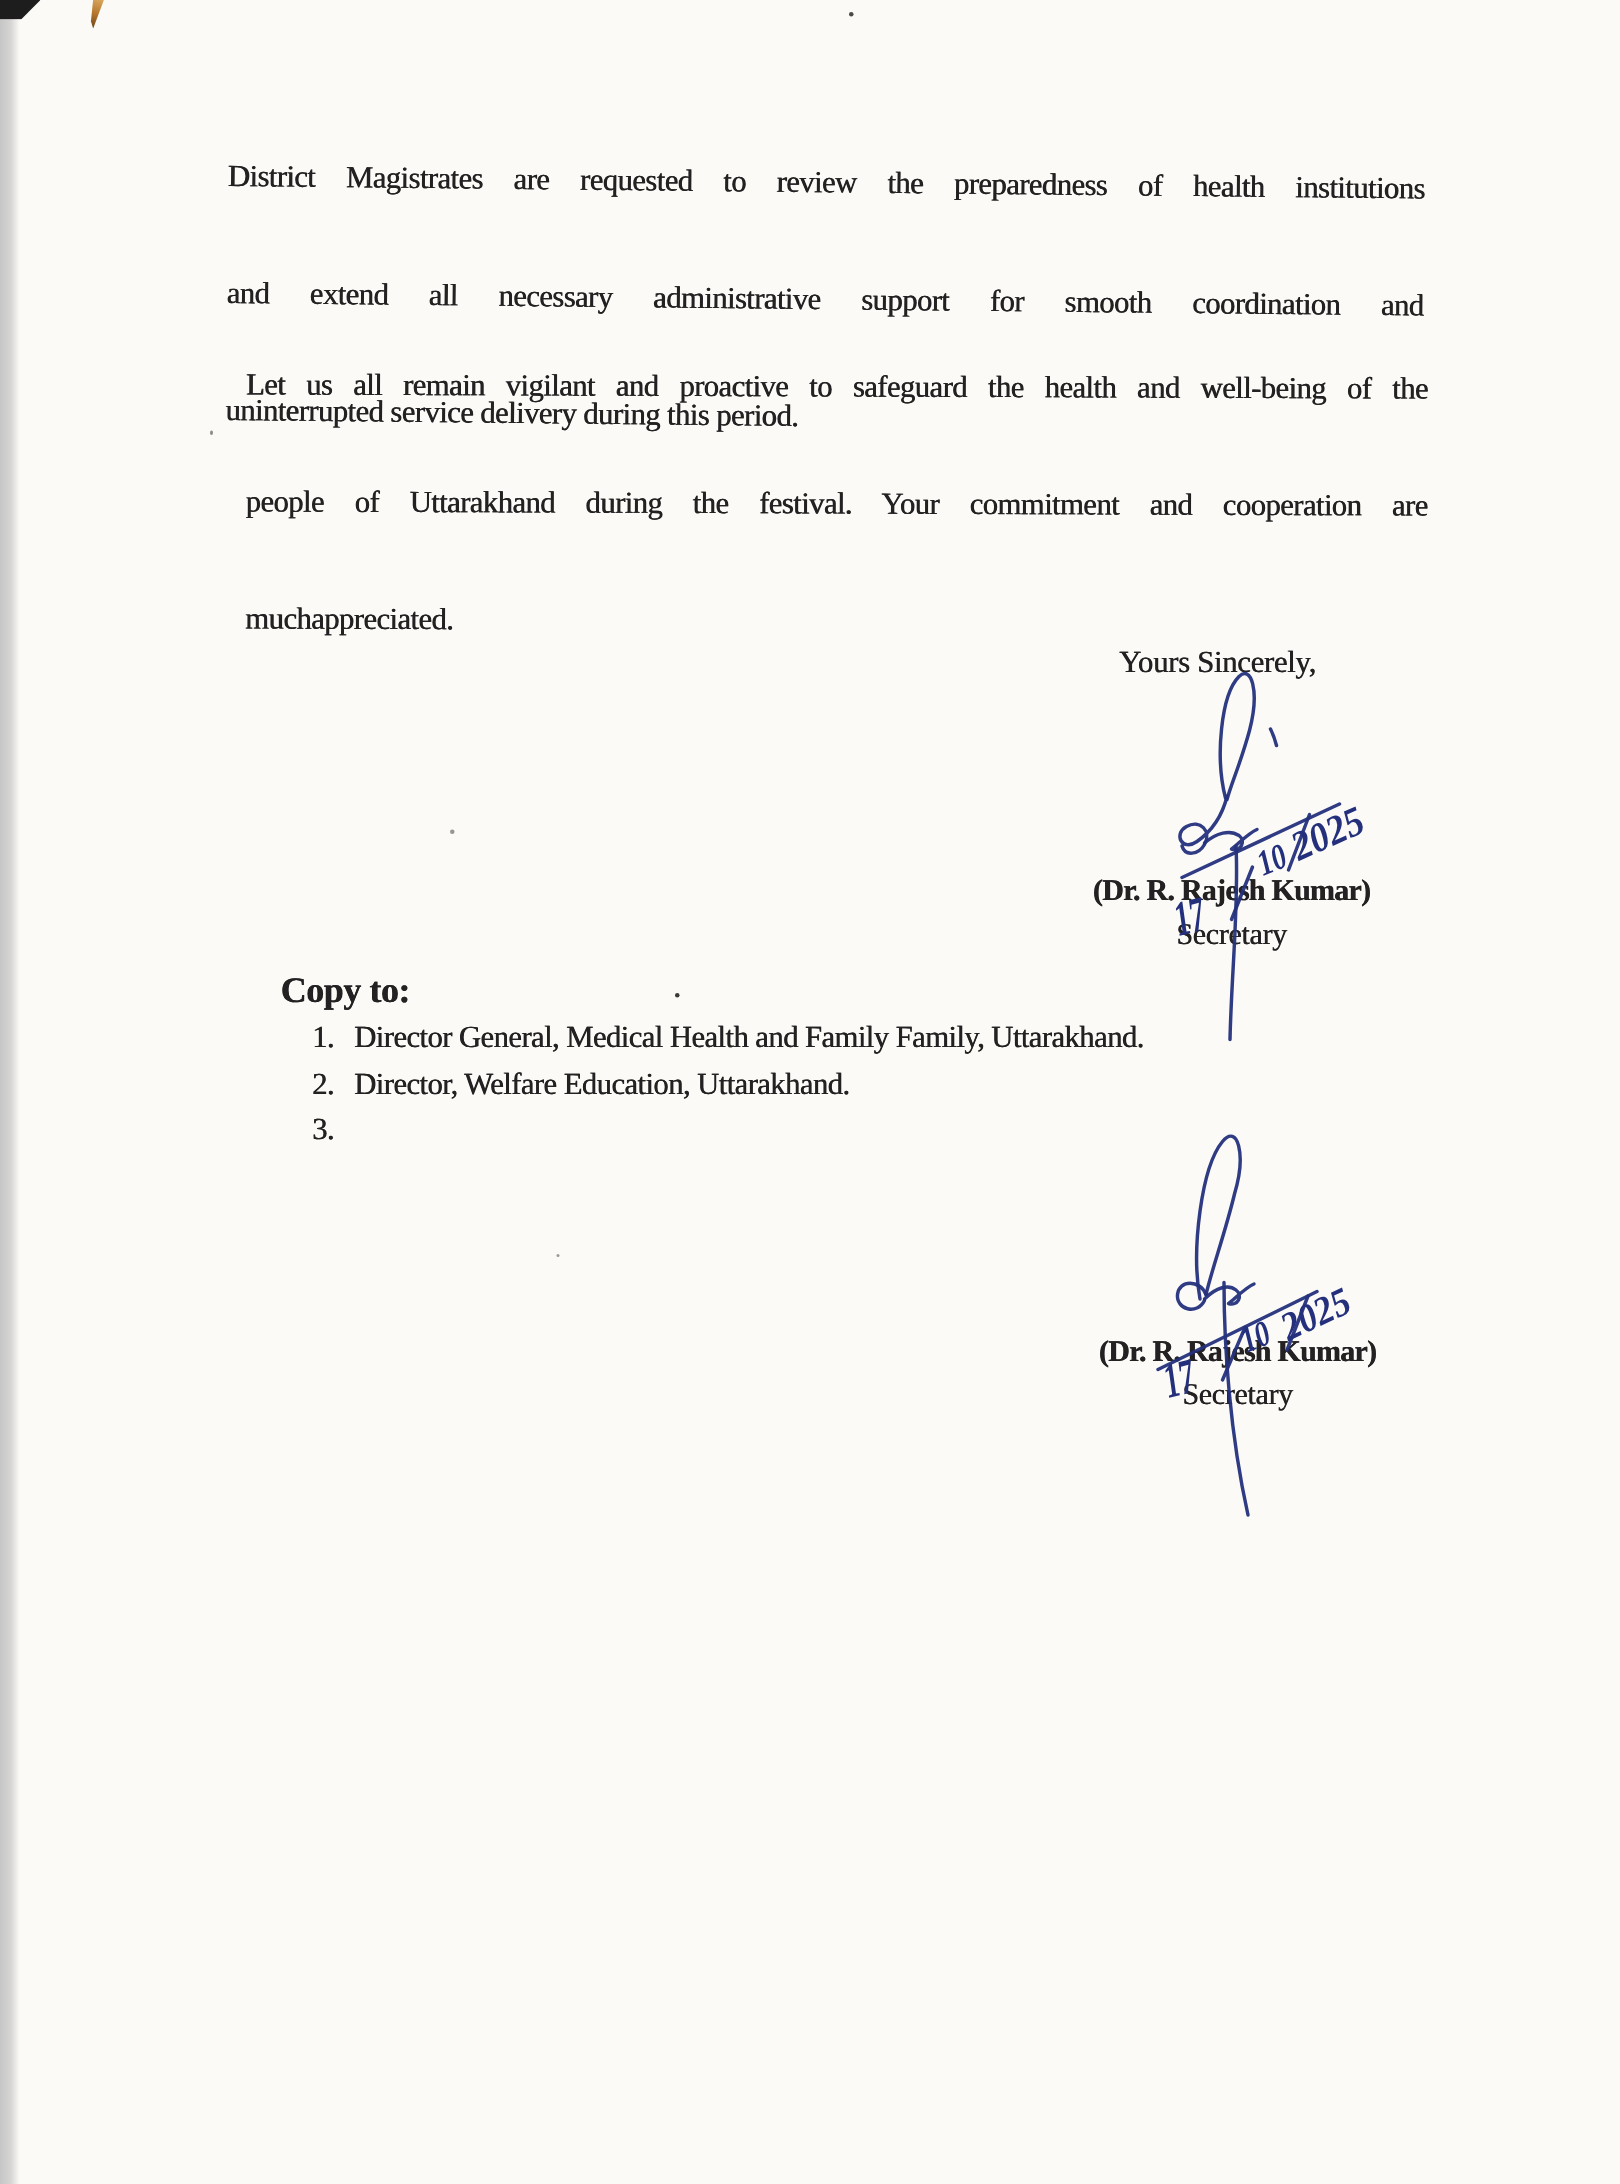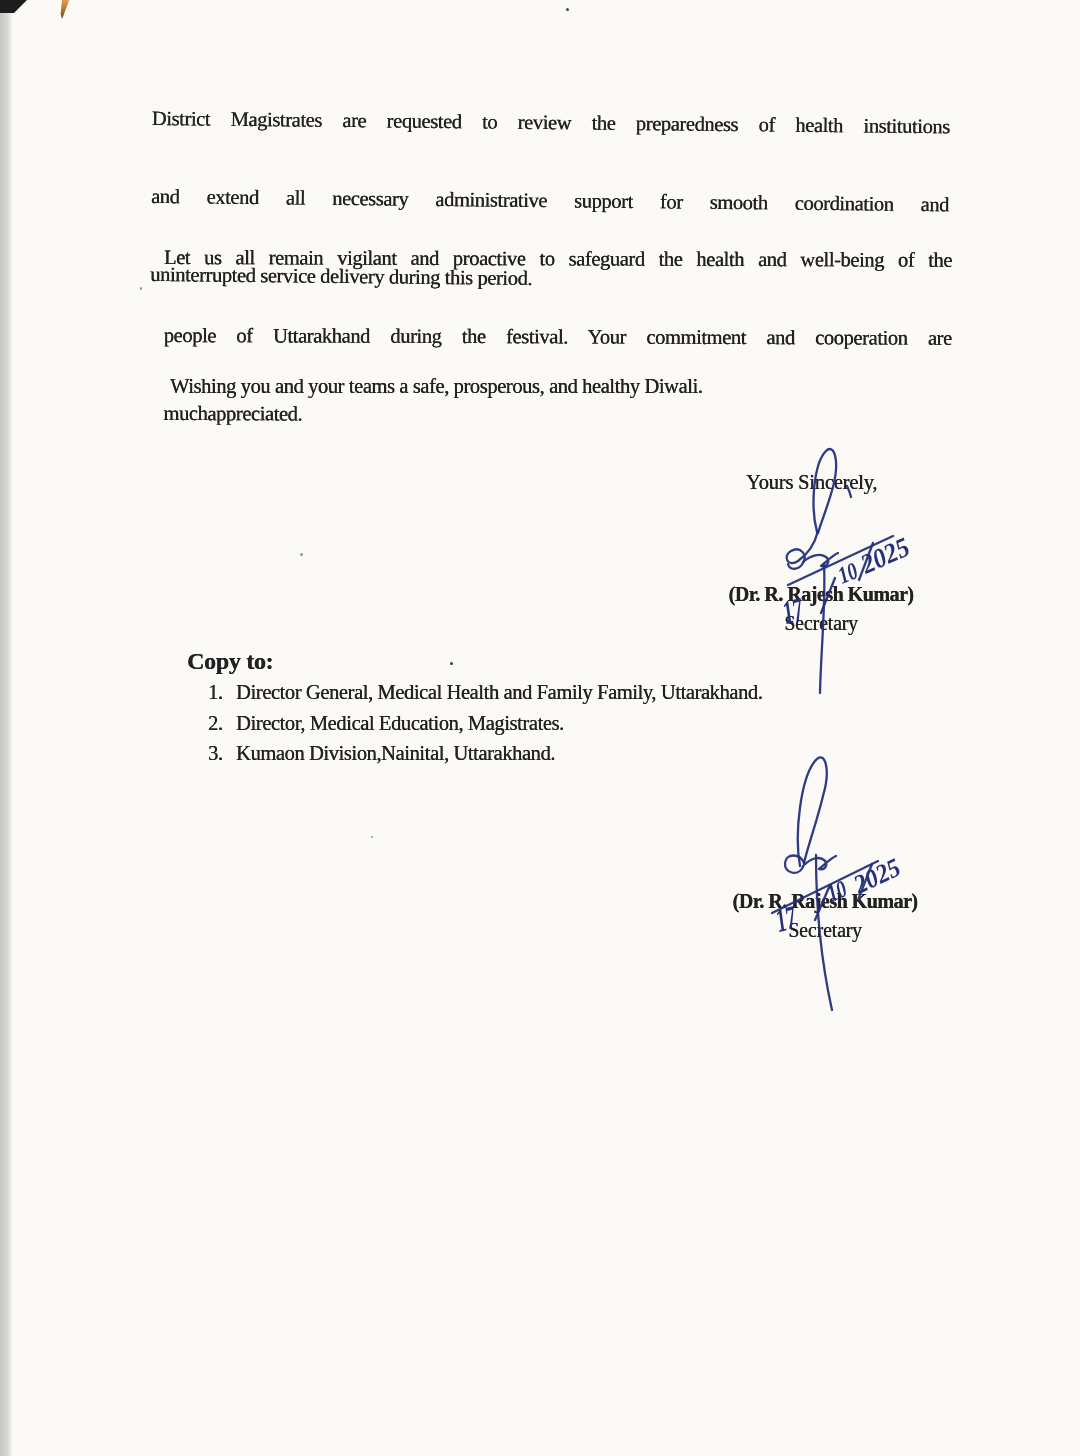--- a/index.html
+++ b/index.html
@@ -45,21 +45,20 @@
     text-shadow:0.35px 0 0 currentColor;
     transform-origin:left top;
   }
   .jline{text-align:justify;}
   .jline::after{content:"";display:inline-block;width:100%;height:0;}
 
   .closing{
     position:absolute;left:746px;top:431px;
     font-size:20.5px;letter-spacing:-0.2px;
     text-shadow:0.35px 0 0 currentColor;
-    margin-top:40px;
   }
 
   .sig-block{
     position:absolute;width:226px;text-align:center;
     text-shadow:0.3px 0 0 currentColor;
   }
   .sig-name{font-weight:bold;font-size:20px;letter-spacing:-0.5px;white-space:nowrap;}
   .sig-title{font-size:20px;margin-top:6px;letter-spacing:-0.2px;}
 
   .copy-label{
@@ -106,23 +105,20 @@
     <div class="jline">and extend all necessary administrative support for smooth coordination and</div>
     <div>uninterrupted service delivery during this period.</div>
   </div>
 
   <div class="para" style="left:164px;top:238px;width:788px;transform:rotate(0.2deg);">
     <div class="jline">Let us all remain vigilant and proactive to safeguard the health and well-being of the</div>
     <div class="jline">people of Uttarakhand during the festival. Your commitment and cooperation are</div>
     <div>muchappreciated.</div>
   </div>
 
-  <div class="para" style="left:170px;top:367px;width:780px;">
-    <div>Wishing you and your teams a safe, prosperous, and healthy Diwali.</div>
-  </div>
 
   <div class="closing">Yours Sincerely,</div>
 
   <div class="sig-block" style="left:708px;top:583px;">
     <div class="sig-name">(Dr. R. Rajesh Kumar)</div>
     <div class="sig-title">Secretary</div>
   </div>
 
   <svg class="sig-svg" style="left:763px;top:443px;" width="175" height="260" viewBox="0 0 175 260">
     <path d="M54,89 C47,62 51,20 63,8 C71,0 77,17 70,44 C64,66 58,79 55,90"></path>
@@ -139,26 +135,25 @@
   </svg>
 
   <div class="copy-label">Copy to:</div>
   <div class="copy-list">
     <div class="citem">
       <span class="cnum">1.</span>
       <span class="ctext">Director General, Medical Health and Family Family, Uttarakhand.</span>
     </div>
     <div class="citem">
       <span class="cnum">2.</span>
-      <span class="ctext">Director, Medical Education, Magistrates.</span>
+      <span class="ctext">Director, Welfare Education, Uttarakhand.</span>
     </div>
     <div class="citem">
       <span class="cnum">3.</span>
       <span class="ctext">
-        <span style="display:block;">Kumaon Division,Nainital, Uttarakhand.</span>
       </span>
     </div>
   </div>
 
   <div class="sig-block" style="left:712px;top:890px;">
     <div class="sig-name">(Dr. R. Rajesh Kumar)</div>
     <div class="sig-title">Secretary</div>
   </div>
 
   <svg class="sig-svg" style="left:758px;top:748px;" width="165" height="268" viewBox="0 0 165 268">

